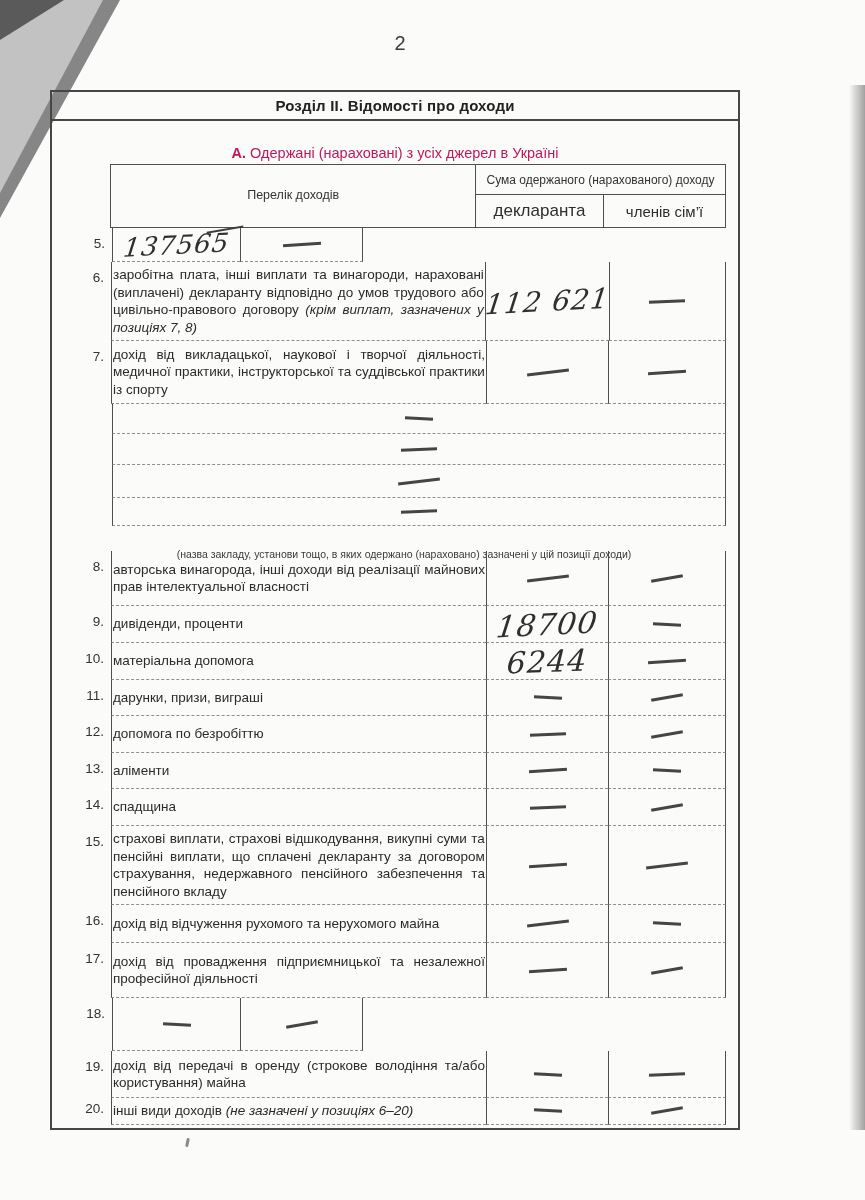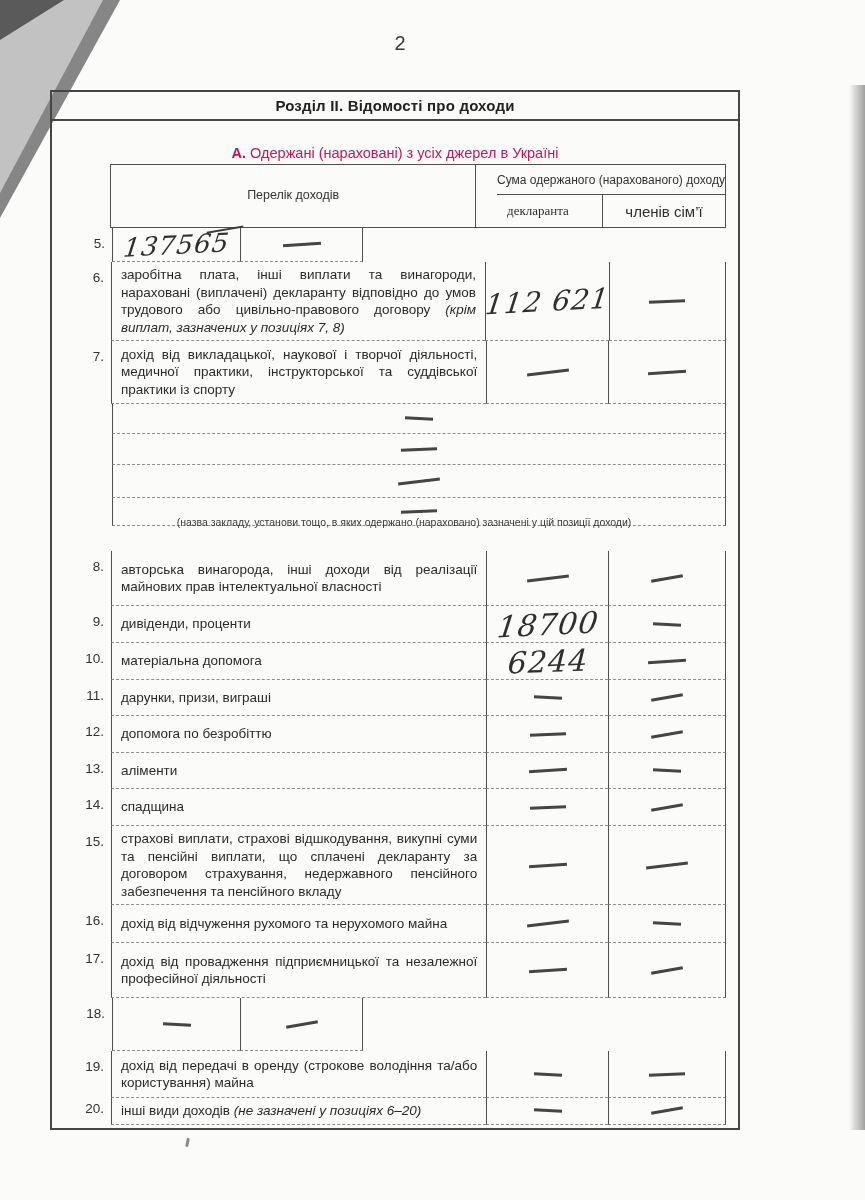--- a/index.html
+++ b/index.html
@@ -30,43 +30,43 @@
   .subsec .bold{font-weight:bold;}
 
   :root{--bd:#4f4f4f;--bdash:#8f8f8f;}
   .block{position:absolute;left:30px;width:644px;box-sizing:border-box;}
   .block1{top:72px;}
   .block2{top:459px;}
   .row{display:flex;align-items:stretch;}
   .cell-num{width:30px;box-sizing:border-box;padding:8px 7px 0 0;text-align:right;
     font-size:13.5px;color:#333;}
   .bc{box-sizing:border-box;}
-  .cell-text{width:392px;border-left:1px solid var(--bd);padding:4px 9px;
+  .cell-text{width:392px;border-left:1px solid var(--bd);padding:4px 1px;
     display:flex;flex-direction:column;justify-content:center;
     font-size:13.5px;line-height:17.5px;text-align:justify;color:#2b2b2b;}
   .cell-decl{width:128px;border-left:1px solid var(--bd);display:flex;align-items:center;justify-content:center;overflow:visible;}
   .cell-fam{width:123px;border-left:1px solid var(--bd);border-right:1px solid var(--bd);
     display:flex;align-items:center;justify-content:center;}
   .cell-wide{width:614px;border-left:1px solid var(--bd);border-right:1px solid var(--bd);
     display:flex;align-items:center;justify-content:center;}
   
   .row .bc{border-bottom:1px dashed var(--bdash);}
   .hrow .bc{border-top:1.5px solid var(--bd);border-bottom:1px solid var(--bd);}
   
   .hc{align-items:center;text-align:center;justify-content:center;font-size:12.5px;color:#333;}
   .sumcol{width:251px;border-left:1px solid var(--bd);border-right:1px solid var(--bd);
-    display:flex;flex-direction:column;box-sizing:border-box;align-items:flex-end;}
+    display:flex;flex-direction:column;box-sizing:border-box;}
   .sumtop{height:30px;border-bottom:1px solid var(--bd);display:flex;align-items:center;justify-content:center;
     font-size:12px;color:#333;box-sizing:border-box;}
   .sumbottom{flex:1;display:flex;}
-  .sub-decl{width:128px;display:flex;align-items:center;justify-content:center;font-size:13px;font-family:Liberation Serif, serif;}
+  .sub-decl{width:128px;display:flex;align-items:center;justify-content:center;font-size:17px;}
   .sub-fam{width:123px;border-left:1px solid var(--bd);display:flex;align-items:center;justify-content:center;
     font-size:15px;box-sizing:border-box;}
 
-  .caption{position:absolute;left:30px;top:424px;width:644px;text-align:center;
+  .caption{position:absolute;left:30px;top:456px;width:644px;text-align:center;
     font-size:10.5px;color:#3a3a3a;}
 
   .italic{font-style:italic;}
 
   
   .hw{font-family:"DejaVu Serif", serif;font-style:italic;color:#2f2f2f;
     transform:skewX(-10deg) rotate(-3deg);letter-spacing:1px;white-space:nowrap;}
   .hwA{font-size:26px;position:relative;}
   .hwA::after{content:"";position:absolute;top:1px;right:-12px;width:36px;height:2px;background:#3c3c3c;transform:rotate(-7deg);}
   .hwB{font-size:28px;}

